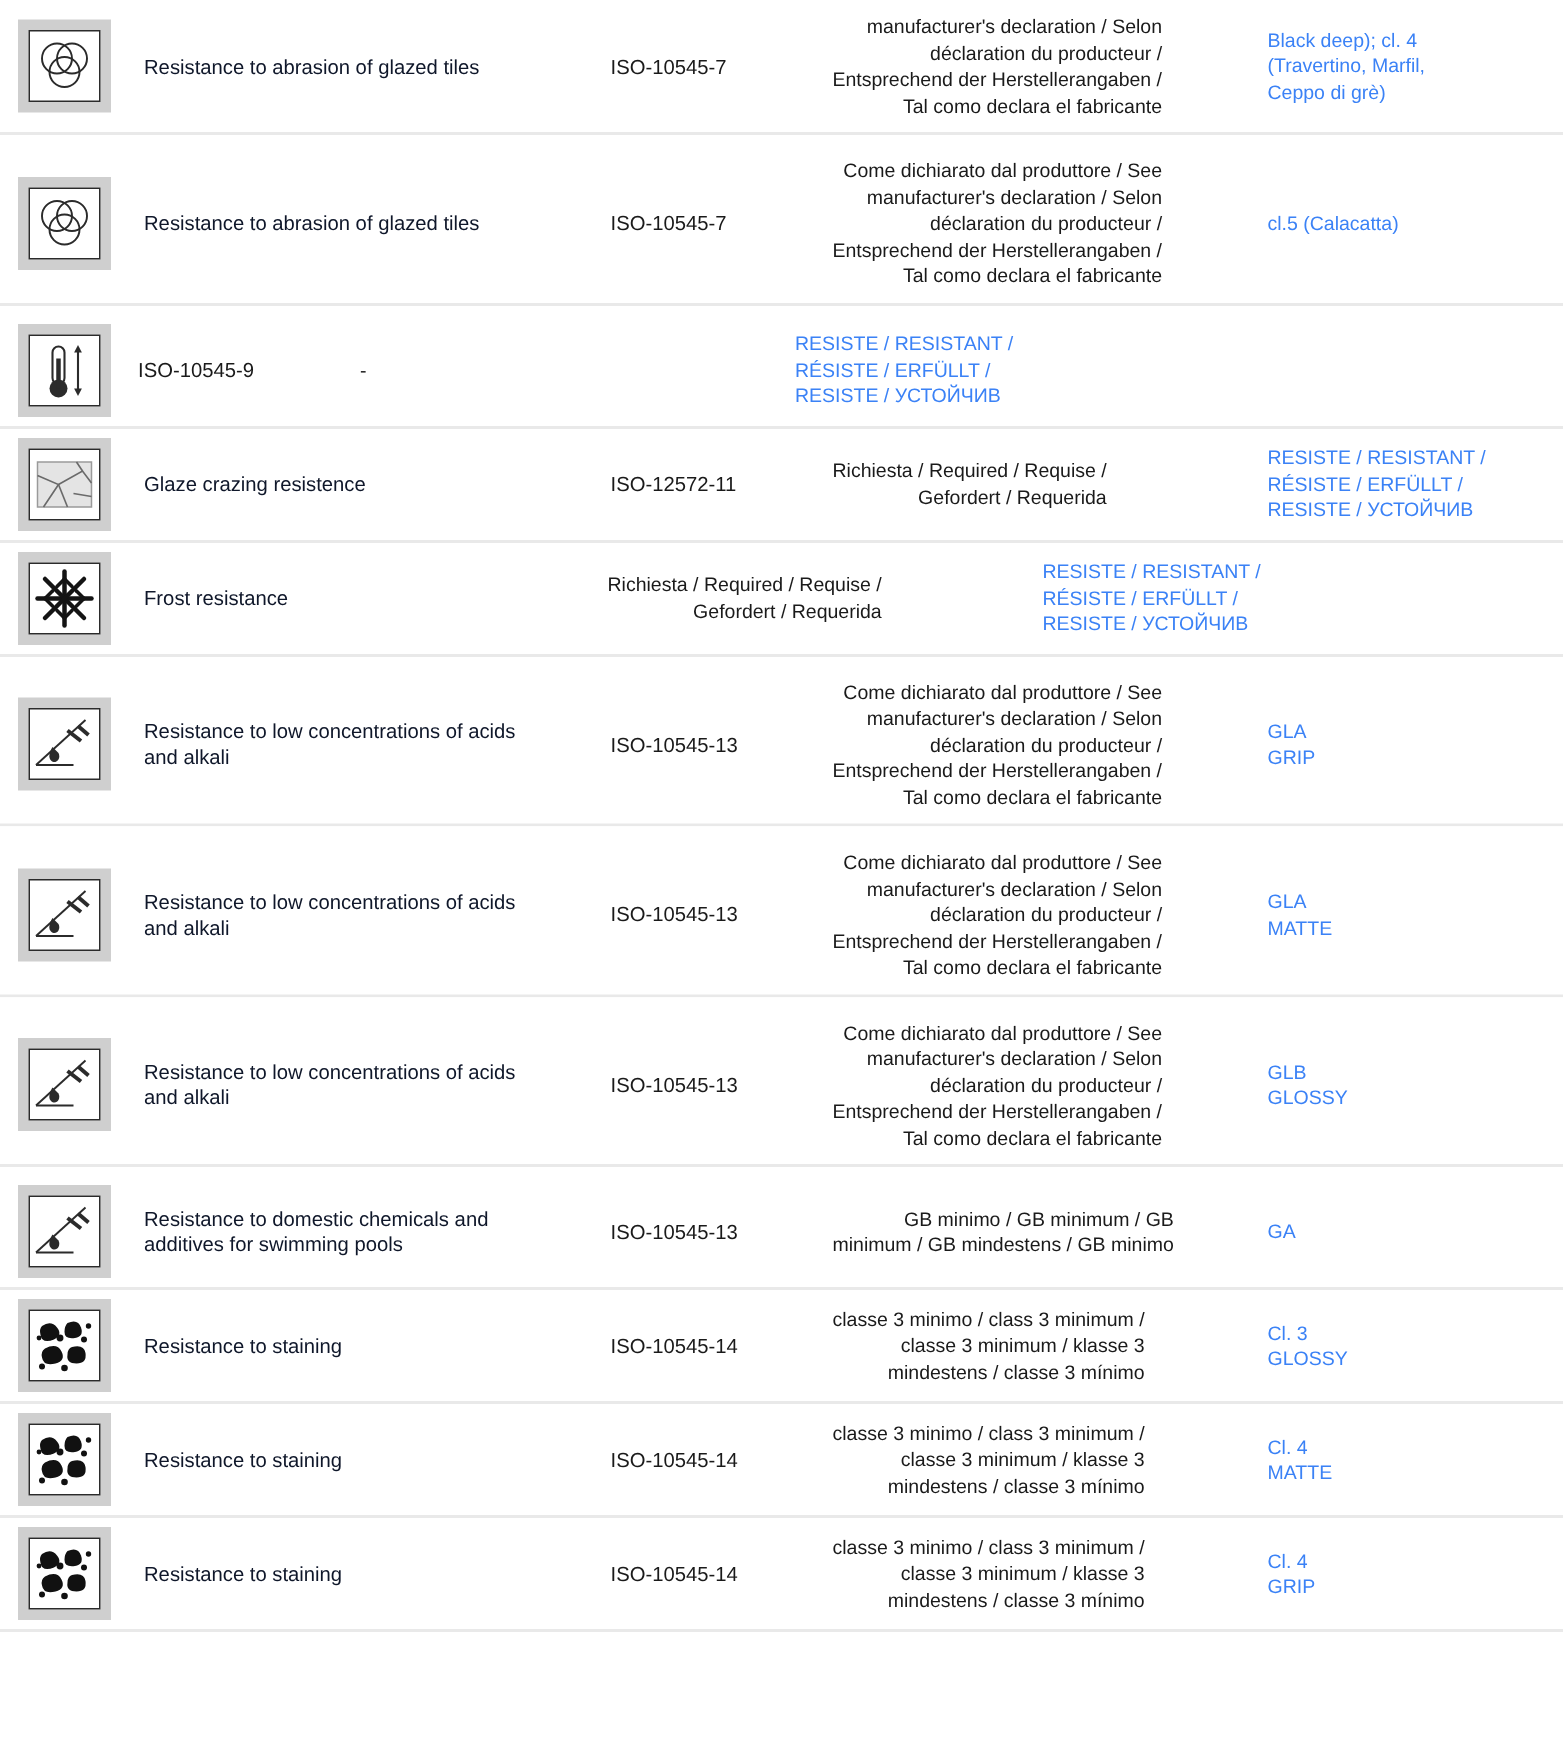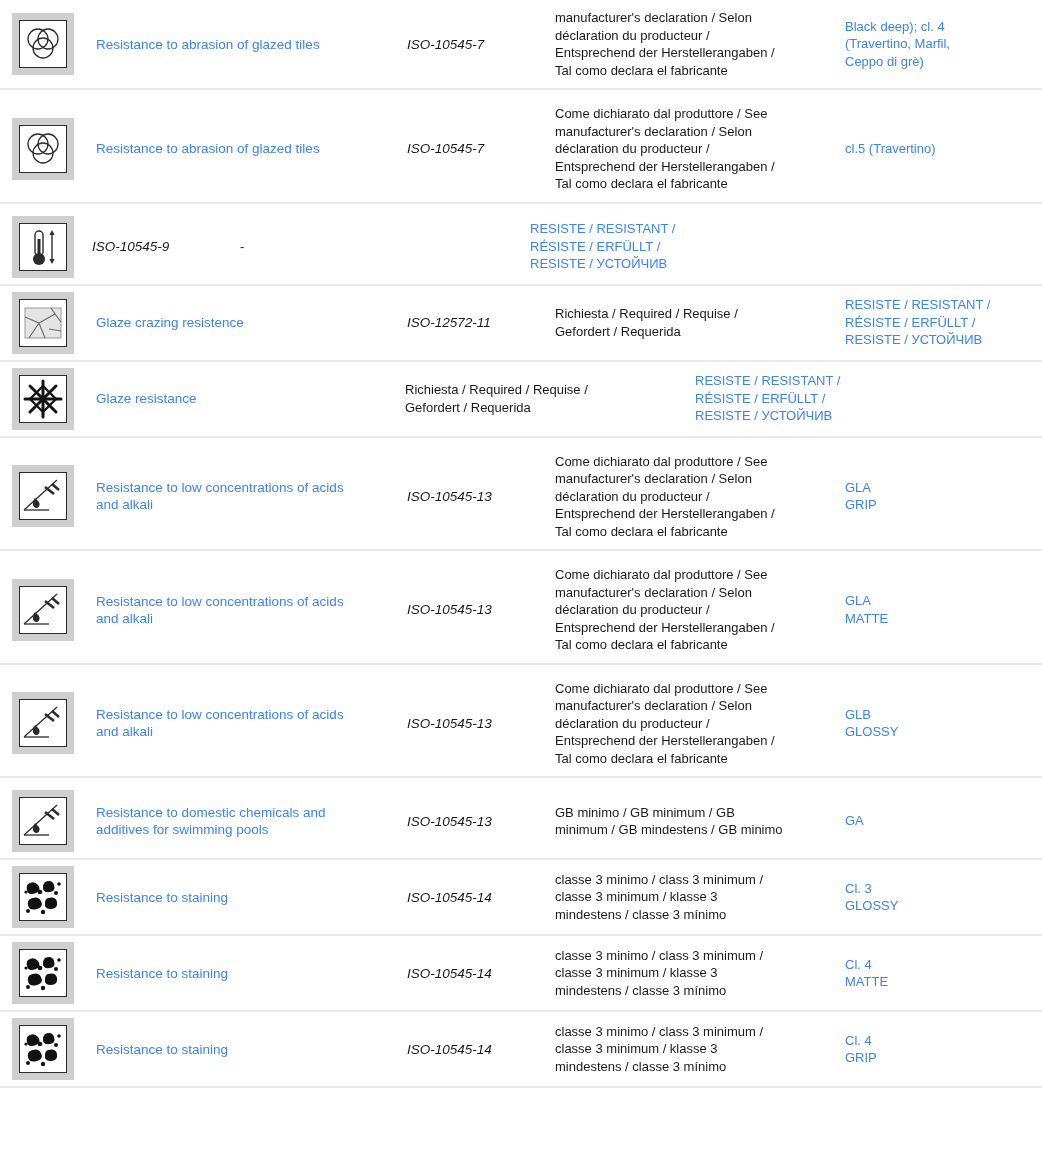--- a/index.html
+++ b/index.html
@@ -54,39 +54,39 @@
     display: flex;
     align-items: center;
     justify-content: center;
     overflow: hidden;
   }
   .col-desc {
     width: 315px;
     flex: 0 0 315px;
     font-size: 13.5px;
     line-height: 17px;
-    color: #3b82f6;
+    color: #0f172a;
     padding: 8px 14px 8px 10px;
   }
   .col-norm {
     width: 150px;
     flex: 0 0 150px;
     font-size: 13.5px;
     line-height: 17px;
     color: #1a1a1a;
     padding: 8px 6px;
-    font-style: italic;
   }
   .col-req {
     width: 292px;
     flex: 0 0 292px;
     font-size: 13px;
     line-height: 17.5px;
     color: #1a1a1a;
     padding: 9px 10px 9px 4px;
+    text-align: right;
   }
   .col-val {
     flex: 1 1 auto;
     font-size: 13px;
     line-height: 17.5px;
     color: #3b82f6;
     padding: 9px 10px 9px 2px;
     white-space: pre-line;
   }
   .col-req, .col-desc, .col-norm {
@@ -133,21 +133,21 @@
           </div>
       </div>
     </div>
     <div class="cell col-desc">Resistance to abrasion of glazed tiles</div>
     <div class="cell col-norm">ISO-10545-7</div>
     <div class="cell col-req">Come dichiarato dal produttore / See
 manufacturer's declaration / Selon
 déclaration du producteur /
 Entsprechend der Herstellerangaben /
 Tal como declara el fabricante</div>
-    <div class="cell col-val">cl.5 (Travertino)</div>
+    <div class="cell col-val">cl.5 (Calacatta)</div>
   </div>
 
   <div class="spec-row gap-before">
     <div class="cell col-icon">
       <div class="icon-box">
         <div class="icon-inner">
             <svg width="44" height="44" viewBox="0 0 44 44" aria-hidden="true">
               <rect x="14" y="6" width="8" height="25" rx="4" fill="none" stroke="#2b2b2b" stroke-width="1.4"></rect>
               <circle cx="18" cy="34" r="6" fill="#2b2b2b"></circle>
               <rect x="16.5" y="14" width="3" height="20" fill="#2b2b2b"></rect>
@@ -207,21 +207,21 @@
                 <line x1="22" y1="35" x2="27" y2="30"></line>
                 <line x1="9" y1="22" x2="14" y2="17"></line>
                 <line x1="9" y1="22" x2="14" y2="27"></line>
                 <line x1="35" y1="22" x2="30" y2="17"></line>
                 <line x1="35" y1="22" x2="30" y2="27"></line>
               </g>
             </svg>
           </div>
       </div>
     </div>
-    <div class="cell col-desc">Glaze resistance</div>
+    <div class="cell col-desc">Frost resistance</div>
     <div class="cell col-req">Richiesta / Required / Requise /
 Gefordert / Requerida</div>
     <div class="cell col-val">RESISTE / RESISTANT /
 RÉSISTE / ERFÜLLT /
 RESISTE / УСТОЙЧИВ</div>
   </div>
 
   <div class="spec-row gap-before">
     <div class="cell col-icon">
       <div class="icon-box">

